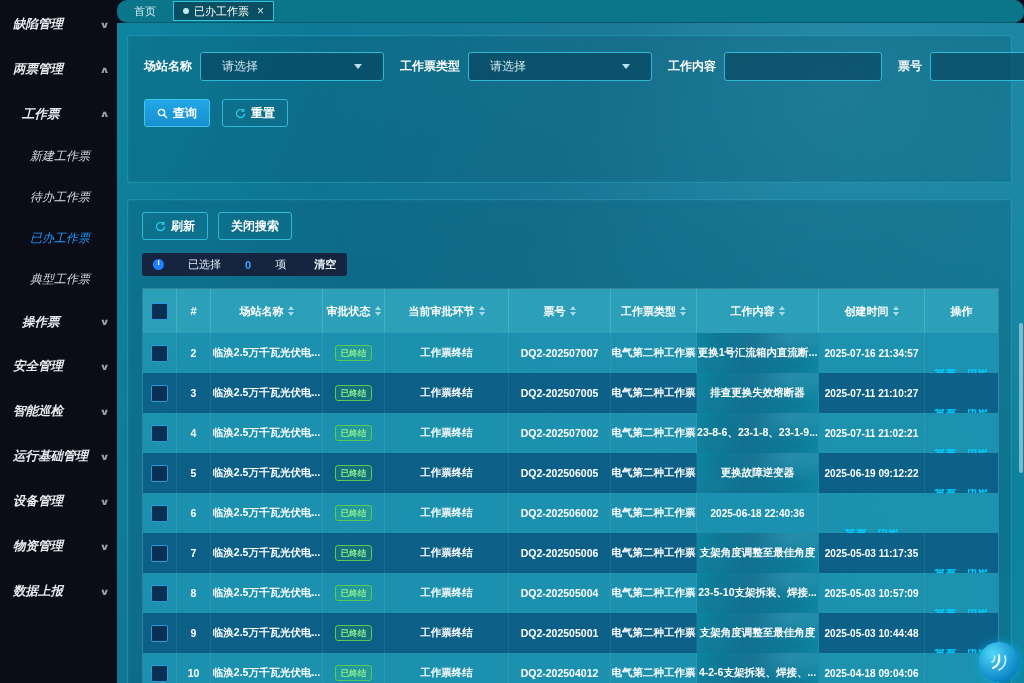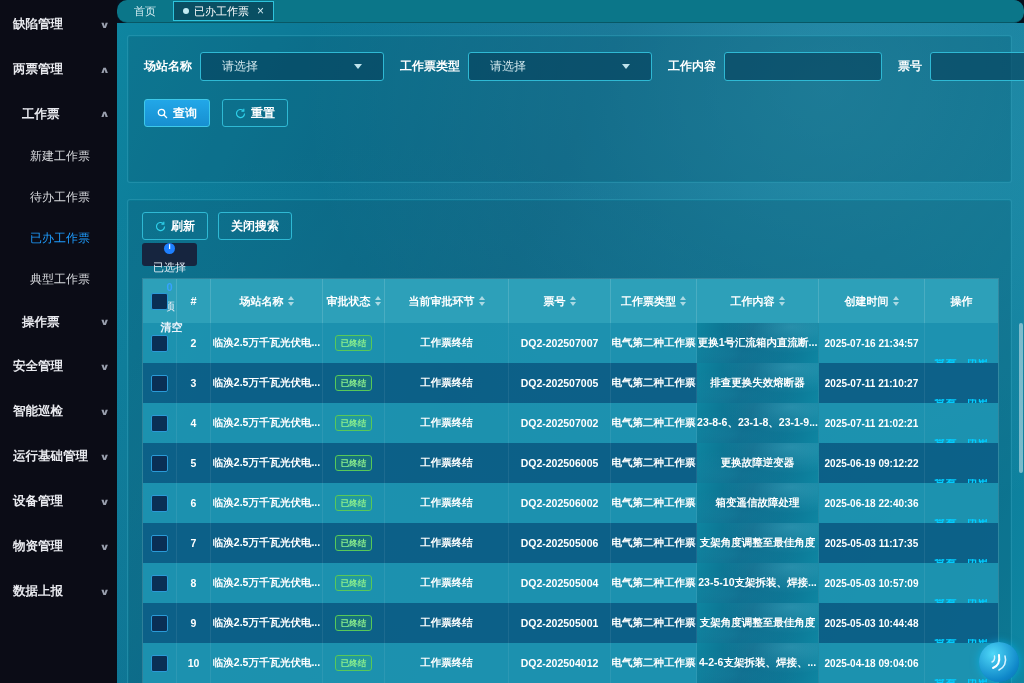--- a/index.html
+++ b/index.html
@@ -2,21 +2,21 @@
 <html><head>
 <meta charset="utf-8">
 <style>
   html,body{margin:0;padding:0;}
   body{width:1024px;height:683px;overflow:hidden;background:#07101d;
        font-family:"Liberation Sans","DejaVu Sans",sans-serif;}
   .app{display:flex;width:1024px;height:683px;}
 
   
   .sidebar{width:117px;height:683px;background:#0b0c16;flex-shrink:0;padding-top:2px;overflow:hidden;}
-  .side-item{position:relative;display:flex;align-items:center;color:#e9eaef;cursor:pointer;}
+  .side-item{position:relative;display:flex;align-items:center;color:#e9eaef;cursor:pointer;font-style:italic;}
   .side-item .chev{position:absolute;right:9px;font-size:9px;color:#9aa0ae;transform:scaleX(1.4);}
   .lvl1{height:45px;padding-left:13px;font-size:12.5px;font-weight:bold;}
   .lvl2{height:44px;padding-left:22px;font-size:12.5px;font-weight:bold;}
   .lvl3{height:41px;padding-left:30px;font-size:12px;color:#d8dade;}
   .side-item.active{color:#1e9dff;}
 
   
   .main{flex:1;display:flex;flex-direction:column;min-width:0;}
   .tabbar{height:22px;background:#0b7689;display:flex;align-items:center;padding-left:8px;gap:8px;
           border-bottom:1px solid rgba(0,0,0,.25);flex-shrink:0;border-radius:10px;}
@@ -45,22 +45,22 @@
         border-top:5px solid #bfe3ec;}
   .tinput{padding:0 8px;outline:none;font-family:inherit;}
   .btn-row{display:flex;gap:12px;margin-top:18px;}
   .btn{display:inline-flex;align-items:center;gap:5px;height:28px;padding:0 12px;font-size:12px;font-weight:bold;
        border-radius:3px;cursor:pointer;color:#fff;background:transparent;border:1px solid #2fb9d4;font-family:inherit;}
   .btn.primary{background:linear-gradient(#22a7e8,#178fd0);border:1px solid #3ec9ea;}
   .btn svg{display:block;}
 
   .table-panel{position:relative;margin:16px 12px 0 10px;padding:12px 12px 0 14px;height:523px;overflow:hidden;}
   .toolbar{display:flex;gap:10px;}
-  .selection-bar{display:inline-flex;align-items:center;gap:6px;height:23px;padding:0 11px;
-        background:#16253f;border-radius:3px;color:#e3ecf5;font-size:11px;flex-direction:column;}
+  .selection-bar{display:inline-flex;align-items:center;gap:24px;margin-top:13px;height:23px;padding:0 11px;
+        background:#16253f;border-radius:3px;color:#e3ecf5;font-size:11px;}
   .info-dot{width:11px;height:11px;border-radius:50%;background:#1e80ff;position:relative;flex-shrink:0;}
   .info-dot::after{content:"i";position:absolute;left:0;top:-1px;width:11px;text-align:center;
         font-size:8px;color:#fff;font-weight:bold;}
   .sel-count{color:#36a3ff;font-weight:bold;}
   .clear-link{color:#eaf3fb;font-weight:bold;margin-left:4px;cursor:pointer;text-decoration:none;}
 
   .table{margin-top:12px;border:1px solid rgba(255,255,255,.14);}
   .thead,.trow{display:grid;grid-template-columns:34px 34px 112px 62px 124px 102px 86px 122px 106px 1fr;align-items:stretch;}
   .thead{height:44px;background:#2da0b9;}
   .th{display:flex;align-items:center;justify-content:center;gap:4px;color:#fff;font-weight:bold;font-size:11px;
@@ -379,21 +379,20 @@
                   <span class="checkbox"></span>
                 </div>
                 <div class="td num">6</div>
                 <div class="td station">临涣2.5万千瓦光伏电...</div>
                 <div class="td">
                   <span class="badge">已终结</span>
                 </div>
                 <div class="td stage">工作票终结</div>
                 <div class="td ticket">DQ2-202506002</div>
                 <div class="td type">电气第二种工作票</div>
-                <div class="td content">箱变遥信故障处理</div>
                 <div class="td created">2025-06-18 22:40:36</div>
                 <div class="td actions">
                   <span class="link">查看</span>
                   <span class="link">历史</span>
                 </div>
               </div>
               <div class="trow">
                 <div class="td">
                   <span class="checkbox"></span>
                 </div>

